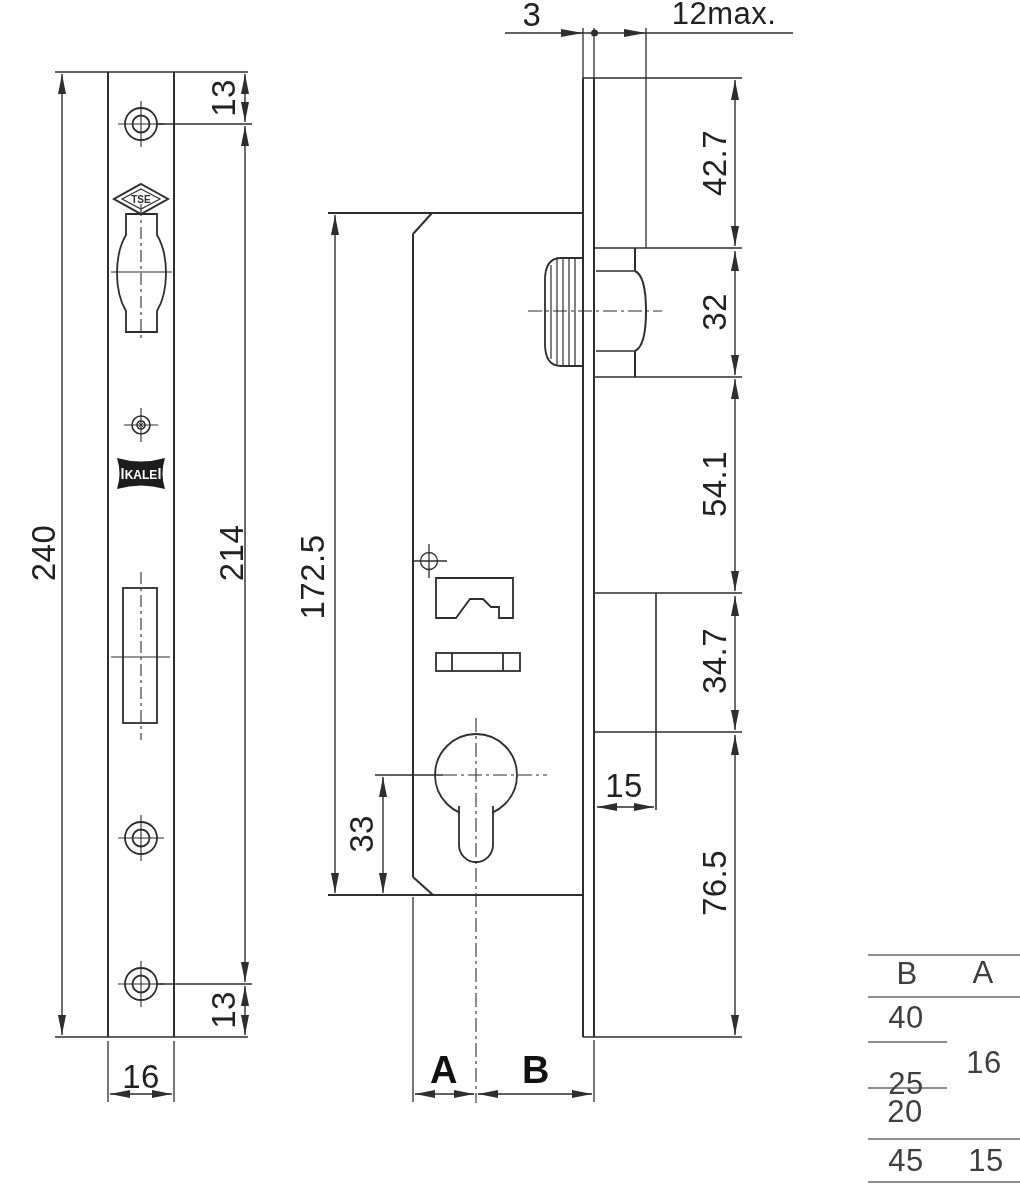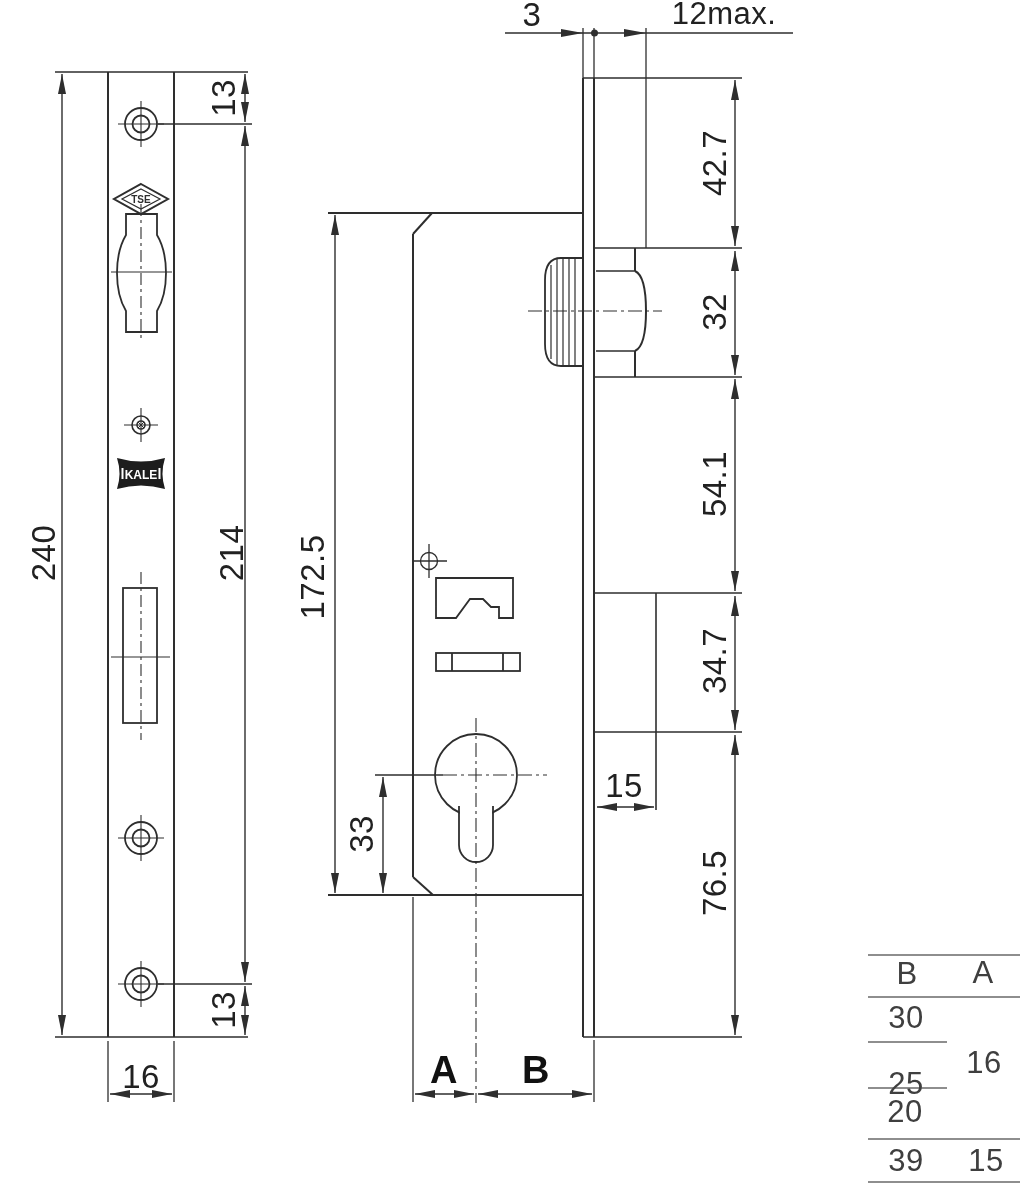--- a/index.html
+++ b/index.html
@@ -224,20 +224,20 @@
 <div class="lbl small" style="left:724px;top:14px;">12max.</div>
 <div class="lbl rot" style="left:715px;top:163px;">42.7</div>
 <div class="lbl rot" style="left:715px;top:312px;">32</div>
 <div class="lbl rot" style="left:715px;top:484px;">54.1</div>
 <div class="lbl rot" style="left:715px;top:661px;">34.7</div>
 <div class="lbl" style="left:624px;top:786px;">15</div>
 <div class="lbl rot" style="left:715px;top:883px;">76.5</div>
 
 <div class="lbl tbl" style="left:907px;top:974px;">B</div>
 <div class="lbl tbl" style="left:983px;top:973px;">A</div>
-<div class="lbl tbl" style="left:906px;top:1018px;">30</div>
+<div class="lbl tbl" style="left:906px;top:1018px;">40</div>
 <div class="lbl tbl" style="left:906px;top:1084px;">25</div>
 <div class="lbl tbl" style="left:905px;top:1112px;">20</div>
-<div class="lbl tbl" style="left:906px;top:1161px;">39</div>
+<div class="lbl tbl" style="left:906px;top:1161px;">45</div>
 <div class="lbl tbl" style="left:984px;top:1063px;">16</div>
 <div class="lbl tbl" style="left:986px;top:1161px;">15</div>
 
 </div>
 
 </body></html>

